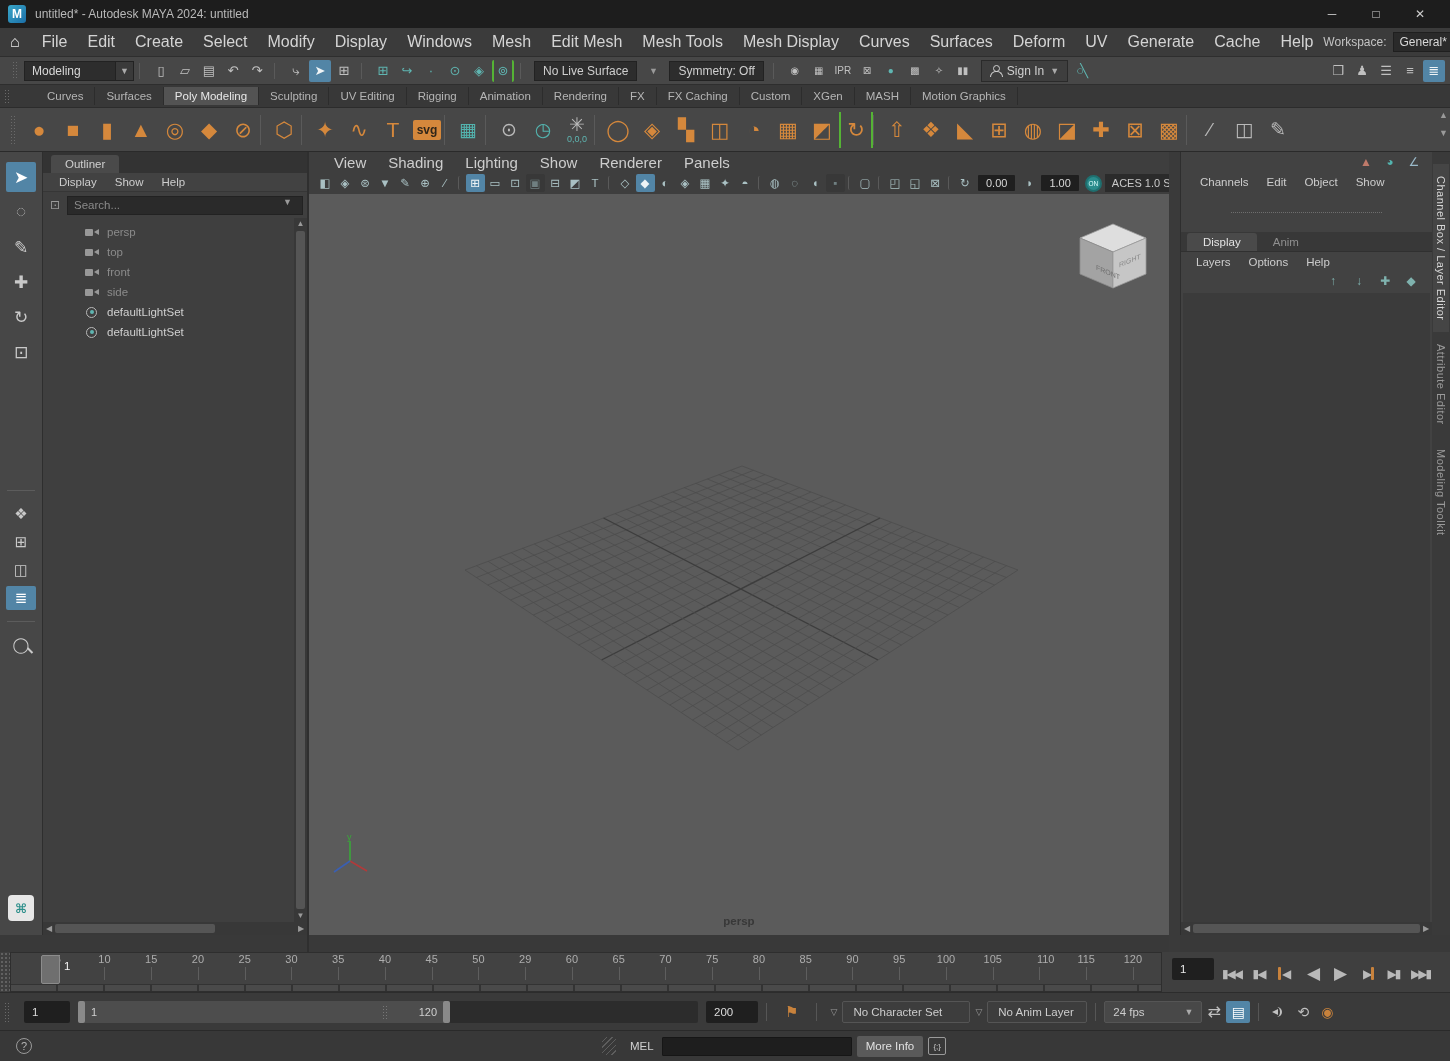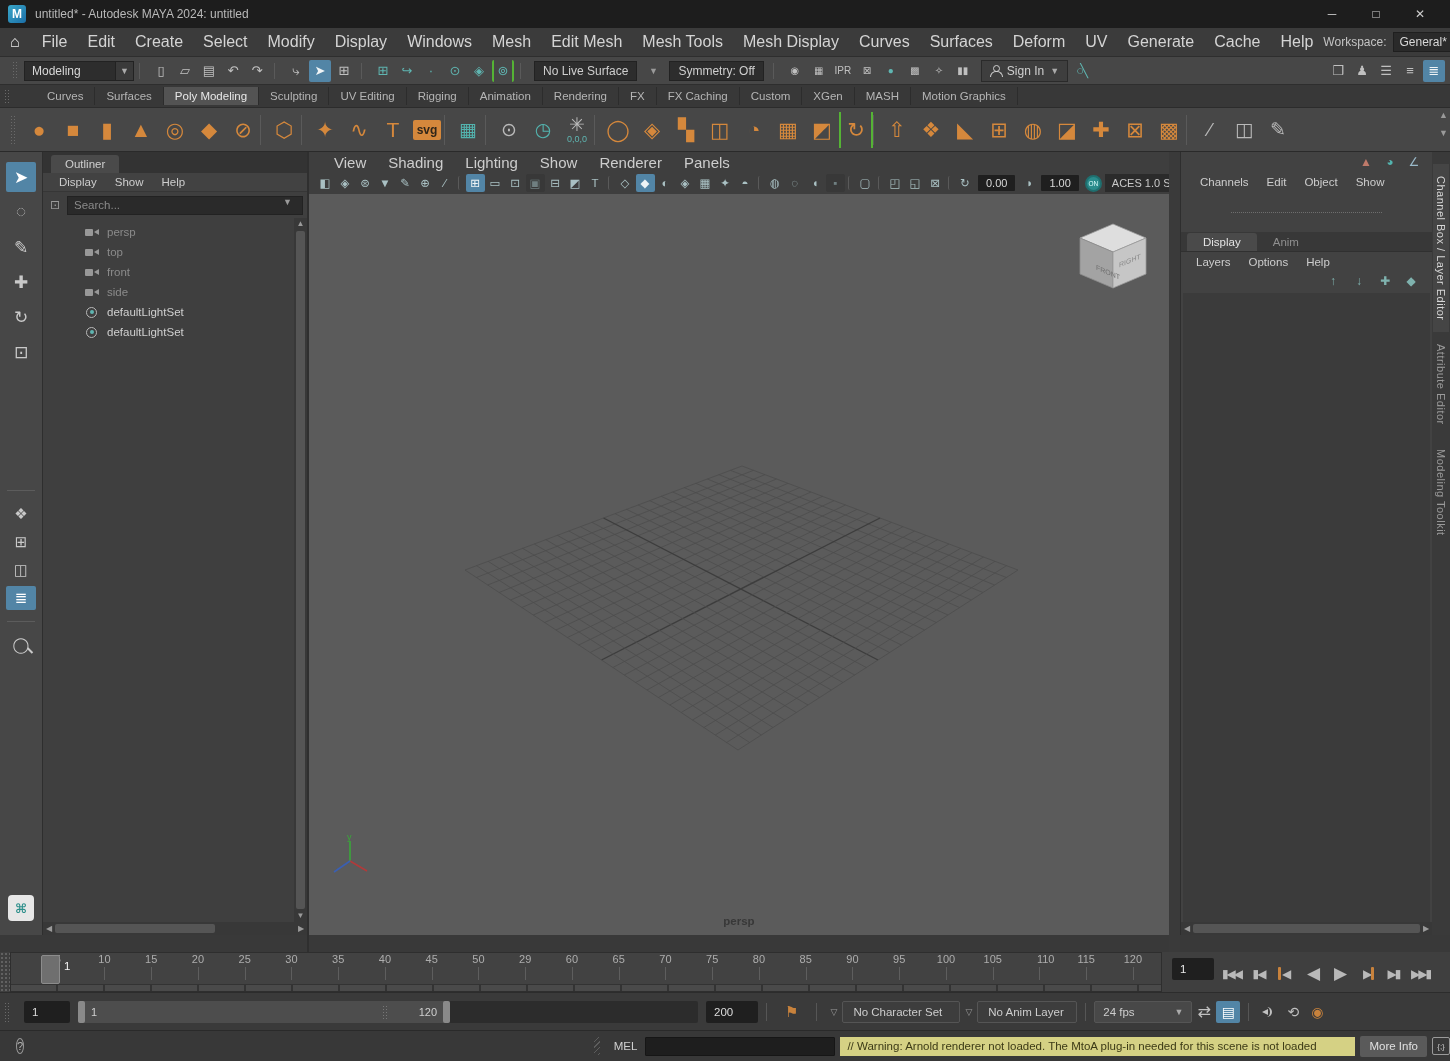--- a/index.html
+++ b/index.html
@@ -785,21 +785,21 @@
       <span class="lbl end" data-name="range-end-label">120</span>
       <div class="range-handle" data-name="range-end-handle"></div>
     </div>
     <div class="range-grip" data-name="range-grip"></div>
   </div>
   <div class="rr-field" data-name="animation-end-field" style="width:52px;">200</div>
   <div class="rr-sep"></div>
   <div class="bookmark-icon" data-name="create-bookmark-icon">⚑</div>
   <div class="rr-sep"></div>
   <span class="dd-tri" data-name="chevron-down-icon">▽</span>
-  <div class="rr-combo" data-name="character-set-select" style="width:118px;">No Character Set</div>
+  <div class="rr-combo" data-name="character-set-select" style="width:128px;">No Character Set</div>
   <span class="dd-tri" data-name="chevron-down-icon">▽</span>
   <div class="rr-combo" data-name="anim-layer-select" style="width:100px;">No Anim Layer</div>
   <div class="rr-sep"></div>
   <div class="fps-combo" data-name="fps-select">
     <span>24 fps</span>
     <span class="fps-arrow" data-name="chevron-down-icon">▼</span>
   </div>
   <div class="rr-ic" data-name="loop-playback-icon" style="font-size:16px;">⇄</div>
   <div class="rr-ic active" data-name="playback-options-icon">▤</div>
   <div class="rr-sep"></div>
@@ -808,16 +808,15 @@
     </div>
   <div class="rr-ic" data-name="cached-playback-icon">⟲</div>
   <div class="rr-ic" data-name="auto-keyframe-icon" style="color:#c8823c;">◉</div>
 </div>
 
 <div class="command-row" data-name="command-line-row">
   <div class="help-circle" data-name="help-icon">?</div>
   <div class="corner-grip" data-name="drag-grip"></div>
   <div class="mel-label" data-name="command-language-label">MEL</div>
   <input class="mel-input" data-name="command-input" style="">
-  <div class="warn-bar" data-name="warning-message">// Warning: Arnold renderer not loaded. The MtoA plug-in needed for this scene is not loaded</div>
   <div class="more-info" data-name="more-info-button">More Info</div>
   <div class="script-icon" data-name="script-editor-icon">{;}</div>
 </div>
 
 </body></html>

